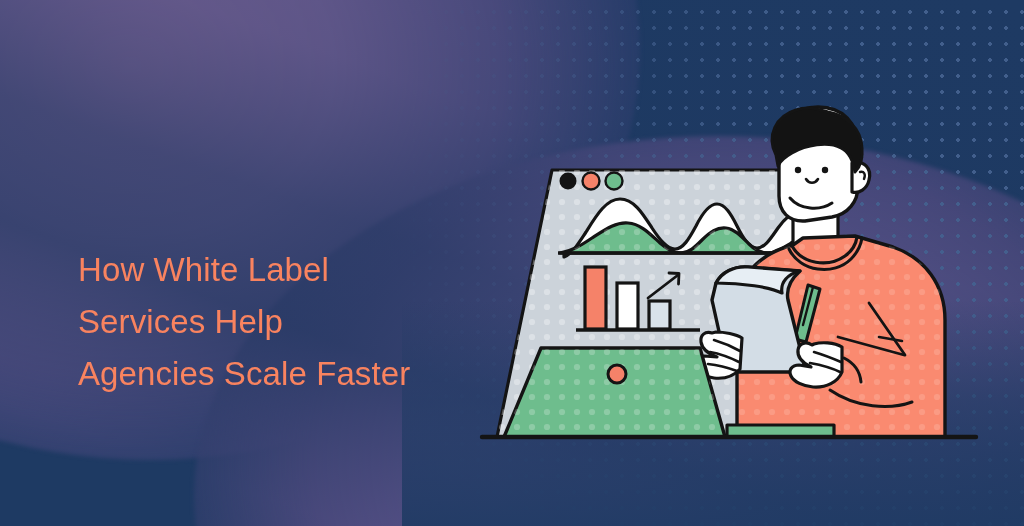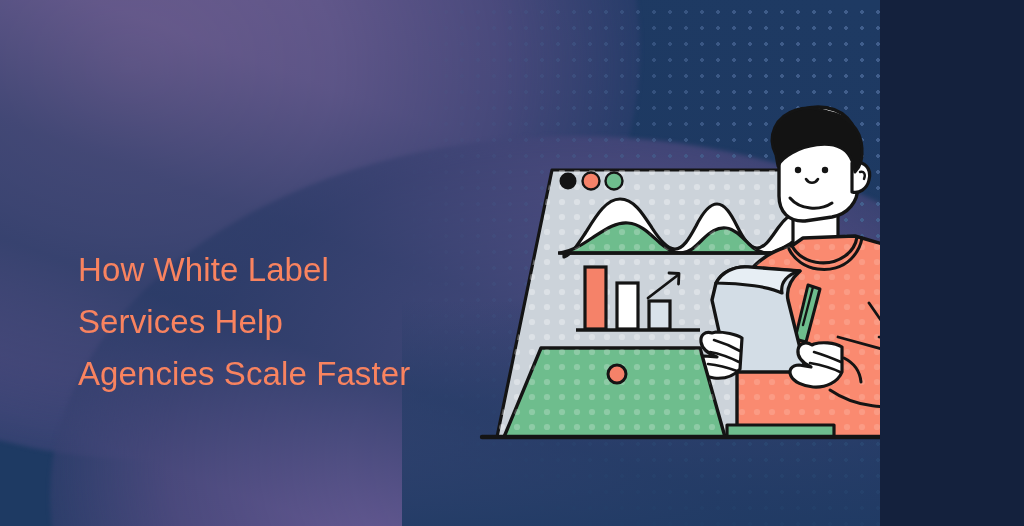--- a/index.html
+++ b/index.html
@@ -3,21 +3,21 @@
 <meta charset="utf-8">
 <title>Blog Banner</title>
 <style>
   html, body {
     margin: 0;
     padding: 0;
     background: #14213d;
   }
   #banner {
     position: relative;
-    width: 880px;
+    width: 1024px;
     height: 526px;
     overflow: hidden;
     font-family: "Liberation Sans", sans-serif;
     background: #0c4a6e;
   }
   
   .bg-base {
     position: absolute;
     inset: 0;
     background: #1e3a63;

